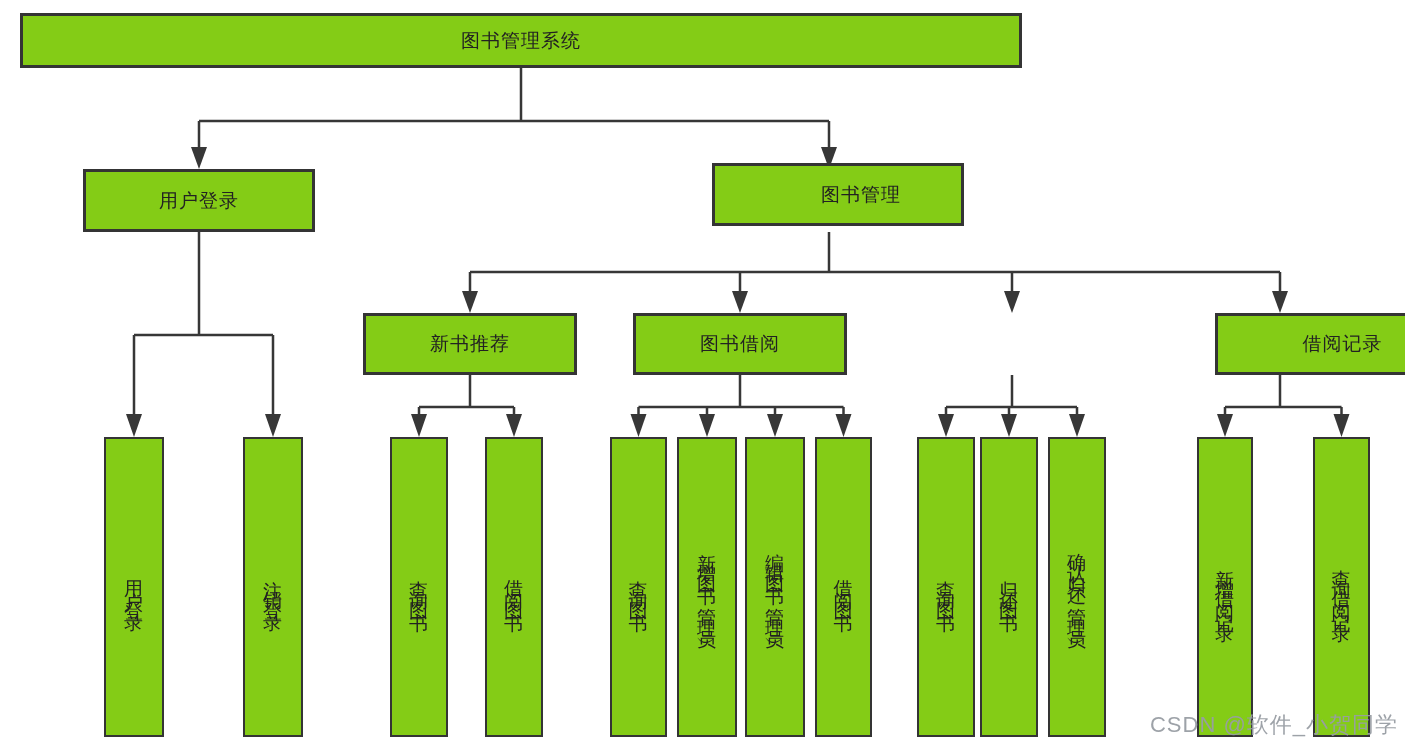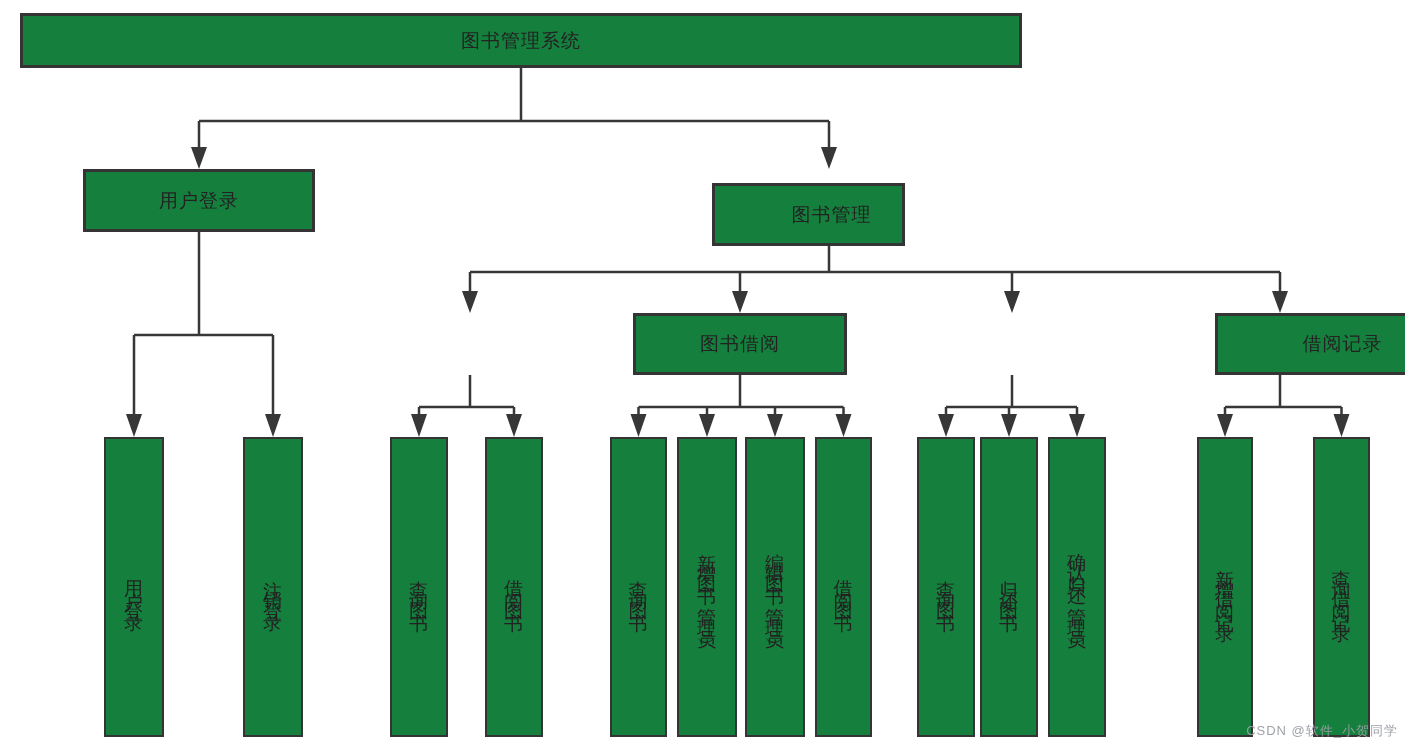--- a/index.html
+++ b/index.html
@@ -30,21 +30,21 @@
     stroke: #373737;
     stroke-width: 2.5;
   }
   .wires polygon {
     fill: #373737;
     stroke: none;
   }
   .node {
     position: absolute;
     box-sizing: border-box;
-    background: #15803d;
+    background: #84cc16;
     border: 3px solid #343434;
     display: flex;
     align-items: center;
     justify-content: center;
     color: #222222;
     font-size: 19px;
     letter-spacing: 1px;
   }
   .leaf {
     border-width: 2.5px;
@@ -56,21 +56,21 @@
     text-orientation: mixed;
     letter-spacing: 11px;
     line-height: 1;
     white-space: nowrap;
     font-size: 19px;
   }
   .watermark {
     position: absolute;
     right: 7px;
     bottom: 7px;
-    font-size: 13px;
+    font-size: 22px;
     color: rgba(152, 157, 163, 0.95);
     letter-spacing: 1px;
     z-index: 5;
   }
 </style>
 </head>
 <body>
 
 <div class="stage">
 
@@ -110,24 +110,27 @@
     <polygon points="1341.5,437 1333.5,414 1349.5,414"></polygon>
   </svg>
 
   <div class="node" style="left:20px; top:13px; width:1002px; height:55px;">
     <span>图书管理系统</span>
   </div>
 
   <div class="node" style="left:83px; top:169px; width:232px; height:63px;">
     <span>用户登录</span>
   </div>
-  <div class="node" style="left:712px; top:183px; width:193px; height:63px;padding-left:46px;">
+  <div class="node" style="left:712px; top:163px; width:252px; height:63px;padding-left:46px;">
     <span>图书管理</span>
   </div>
 
+  <div class="node" style="left:363px; top:313px; width:214px; height:62px;">
+    <span>新书推荐</span>
+  </div>
   <div class="node" style="left:633px; top:313px; width:214px; height:62px;font-family:Liberation Serif, serif;">
     <span>图书借阅</span>
   </div>
   <div class="node" style="left:1215px; top:313px; width:216px; height:62px;padding-left:39px;">
     <span>借阅记录</span>
   </div>
 
   <div class="node leaf" style="left:104px; width:60px;">
     <span>用户登录</span>
   </div>

